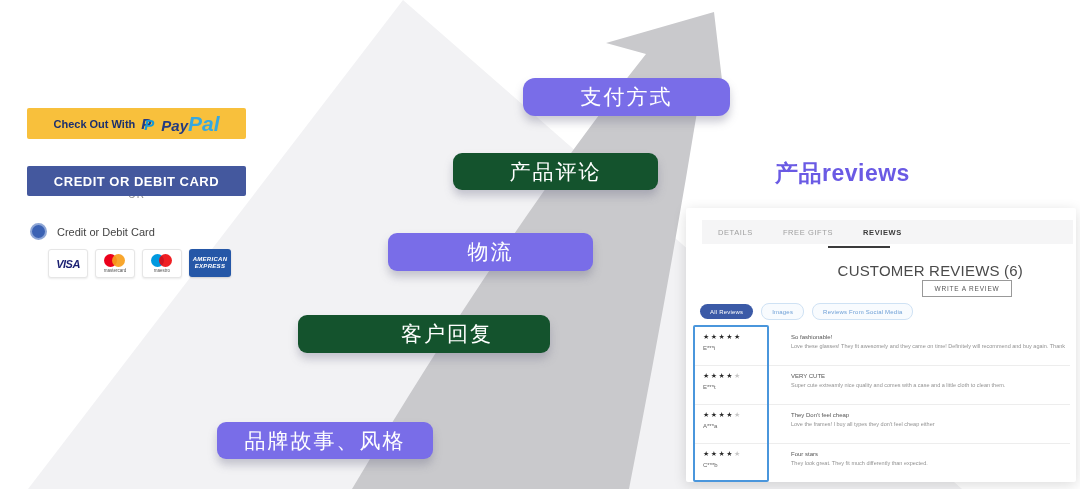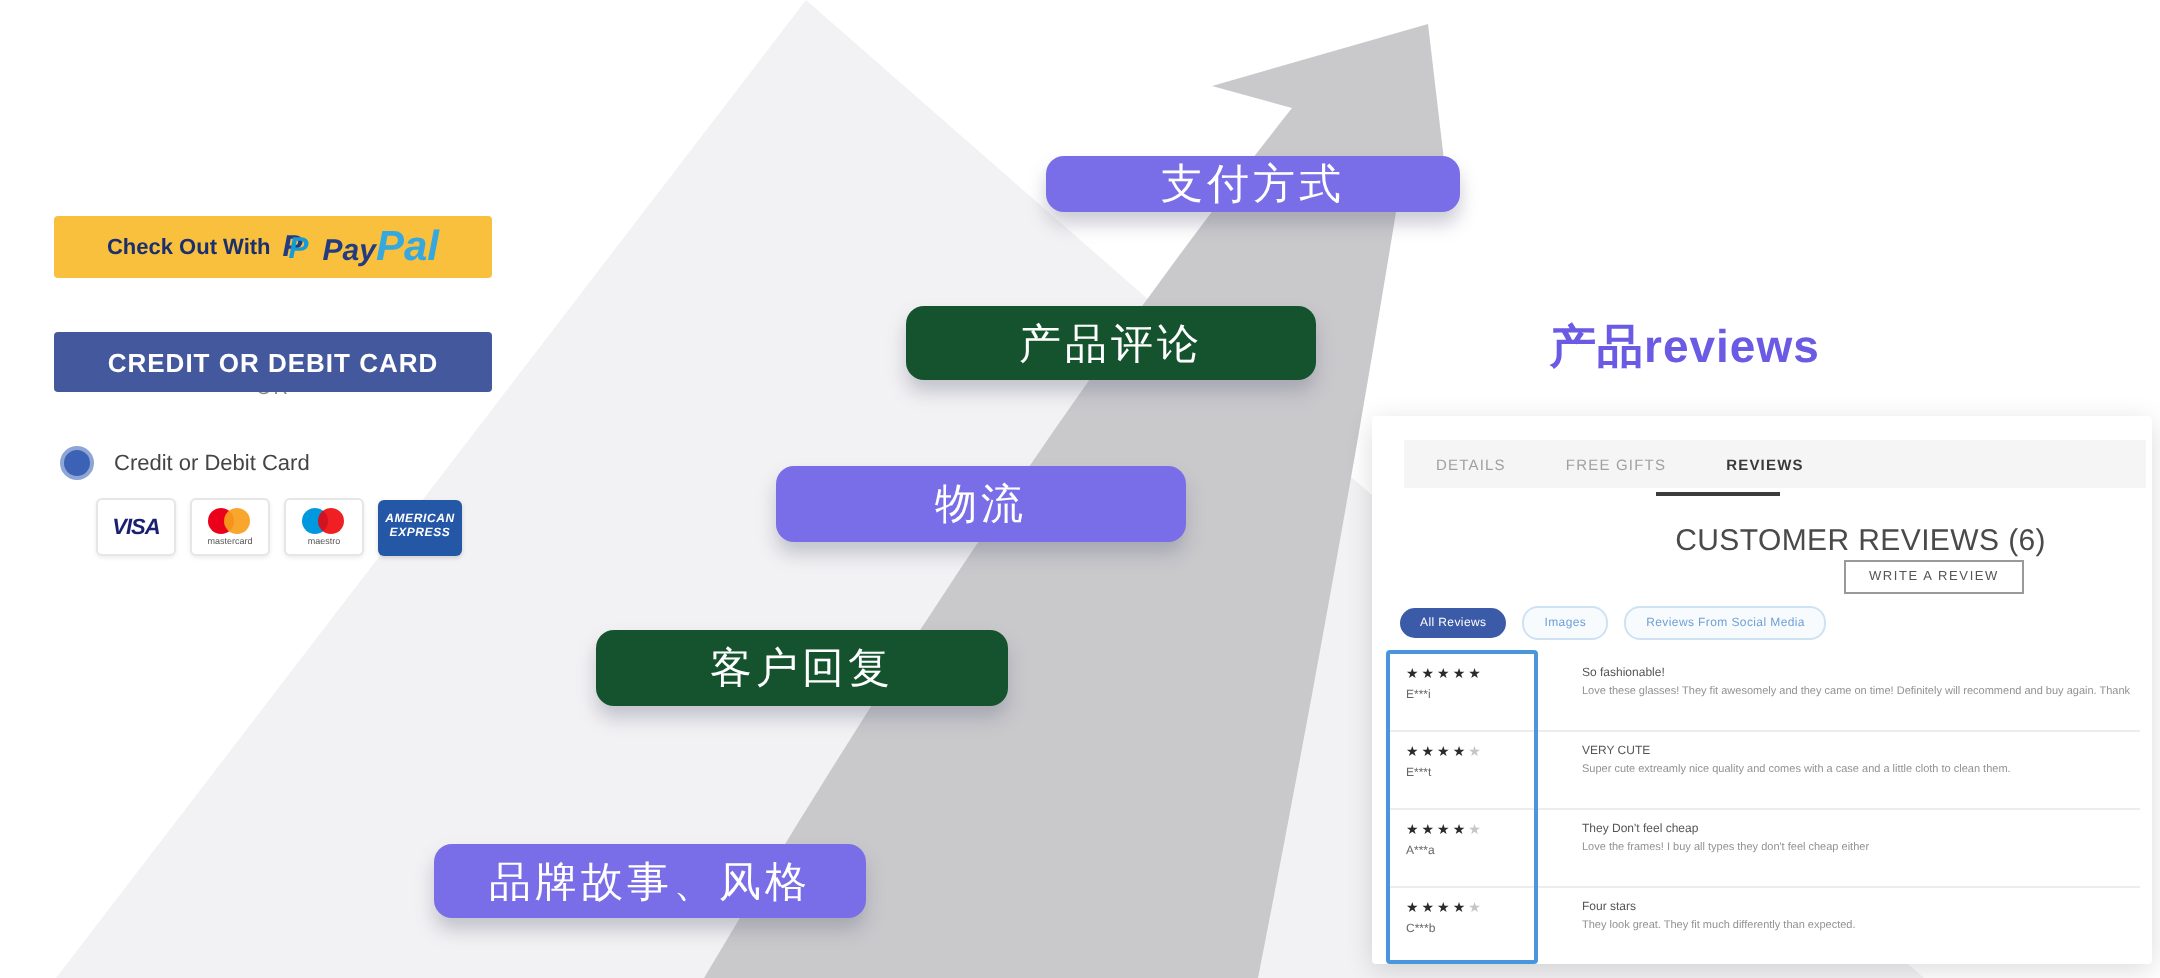--- a/index.html
+++ b/index.html
@@ -19,42 +19,42 @@
   .pp-mono .p1{left:0;top:0;color:#253b80;}
   .pp-mono .p2{left:3px;top:1px;color:#179bd7;}
   .pp-pay{font-size:15px;font-weight:bold;font-style:italic;color:#253b80;}
   .pp-pal{font-size:21px;font-weight:bold;font-style:italic;color:#36a8e0;}
   .or-divider{position:absolute;left:27px;top:144px;width:219px;text-align:center;font-size:10px;color:#8a8a8a;letter-spacing:1px;margin-top:45px;}
   .credit-btn{position:absolute;left:27px;top:166px;width:219px;height:30px;background:#44589e;border-radius:2px;
     display:flex;align-items:center;justify-content:center;color:#fff;font-size:13px;font-weight:bold;letter-spacing:.5px;cursor:pointer;}
   .radio-row{position:absolute;left:30px;top:223px;display:flex;align-items:center;gap:10px;}
   .radio-dot{width:13px;height:13px;border-radius:50%;background:#3b62b4;border:2px solid #8ea6d6;box-sizing:content-box;}
   .radio-label{font-size:11px;color:#444;}
-  .cards-row{position:absolute;left:48px;top:249px;display:flex;align-items:center;gap:7px;}
+  .cards-row{position:absolute;left:48px;top:249px;display:flex;align-items:flex-start;gap:7px;}
   .card-chip{width:38px;height:27px;background:#fff;border:1px solid #e6e6e6;border-radius:3px;
     display:flex;flex-direction:column;align-items:center;justify-content:center;box-shadow:0 1px 2px rgba(0,0,0,.08);}
   .visa-word{font-size:11px;font-weight:900;font-style:italic;color:#1a1f71;letter-spacing:-.5px;}
   .mc-circles{position:relative;width:22px;height:13px;}
   .mc-circles .c1,.mc-circles .c2{position:absolute;width:13px;height:13px;border-radius:50%;top:0;}
   .mc .c1{left:0;background:#eb001b;} .mc .c2{left:8px;background:#f79e1b;opacity:.92;}
   .ms .c1{left:0;background:#0099df;} .ms .c2{left:8px;background:#ed0006;opacity:.88;}
   .chip-caption{font-size:4.5px;color:#555;margin-top:1px;}
   .amex-chip{width:42px;height:28px;background:#2557a7;border-radius:3px;display:flex;flex-direction:column;
     align-items:center;justify-content:center;box-shadow:0 1px 2px rgba(0,0,0,.15);}
   .amex-chip span{color:#fff;font-size:6px;font-weight:bold;font-style:italic;letter-spacing:.3px;line-height:7px;}
 
   
   .step{position:absolute;border-radius:9px;color:#fff;display:flex;align-items:center;justify-content:center;
     font-size:21px;font-weight:500;letter-spacing:2px;box-shadow:0 6px 9px rgba(110,110,135,.35);}
   .step.purple{background:#796de8;}
   .step.cyan{background:#14532d;}
-  .step-5{left:523px;top:78px;width:207px;height:28px;}
+  .step-5{left:523px;top:78px;width:207px;height:38px;border-radius:12px;}
   .step-4{left:453px;top:153px;width:205px;height:37px;}
   .step-3{left:388px;top:233px;width:205px;height:38px;}
-  .step-2{left:298px;top:315px;width:206px;height:38px;}
+  .step-2{left:298px;top:315px;width:206px;height:38px;padding-left:46px;}
   .step-1{left:217px;top:386px;width:216px;height:37px;margin-top:36px;}
 
   
   .rp-title{position:absolute;left:775px;top:158px;font-size:23px;font-weight:bold;color:#6a5ae4;letter-spacing:.5px;}
   .review-card{position:absolute;left:686px;top:208px;width:390px;height:274px;background:#fff;border-radius:2px;
     box-shadow:0 3px 14px rgba(0,0,0,.14);}
   .tab-strip{position:absolute;left:16px;top:12px;right:3px;height:24px;background:#f5f5f6;
     display:flex;align-items:center;padding-left:16px;gap:30px;box-sizing:border-box;}
   .tab{font-size:7.5px;letter-spacing:.6px;color:#a0a0a0;cursor:pointer;}
   .tab.active{color:#3a3a3a;font-weight:bold;}

